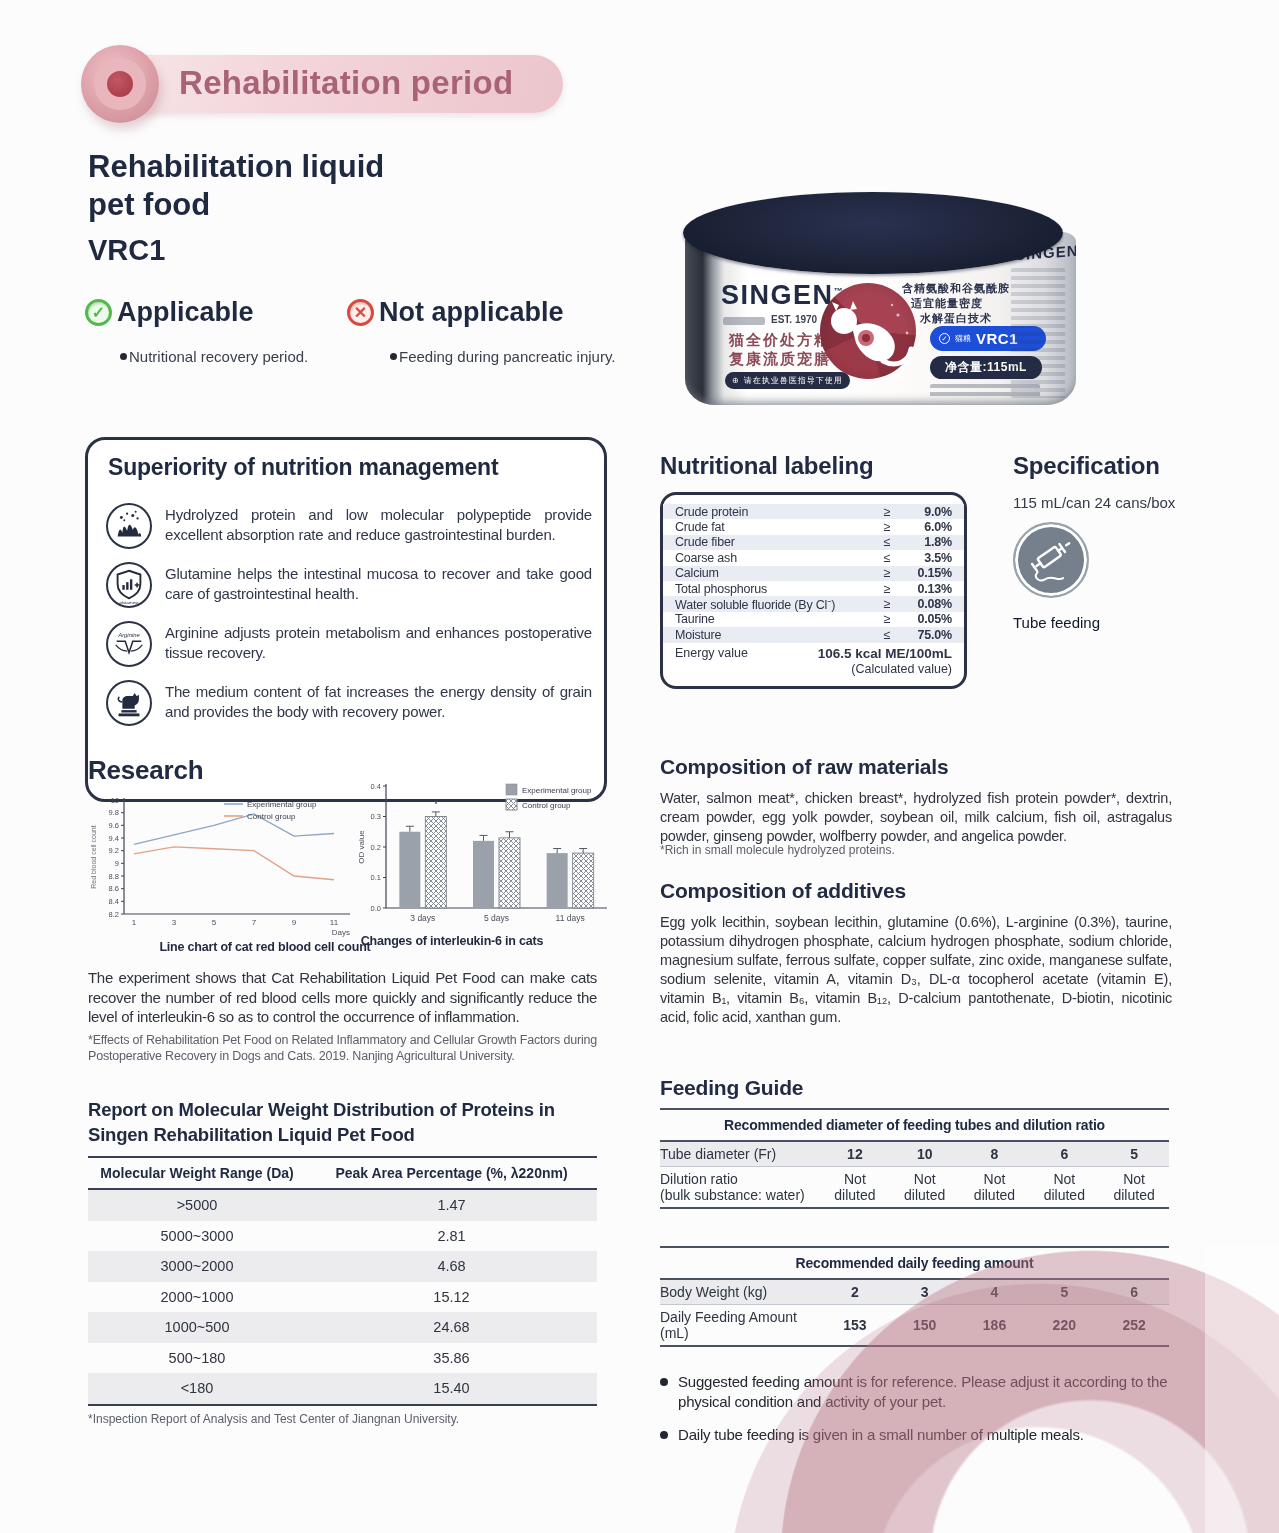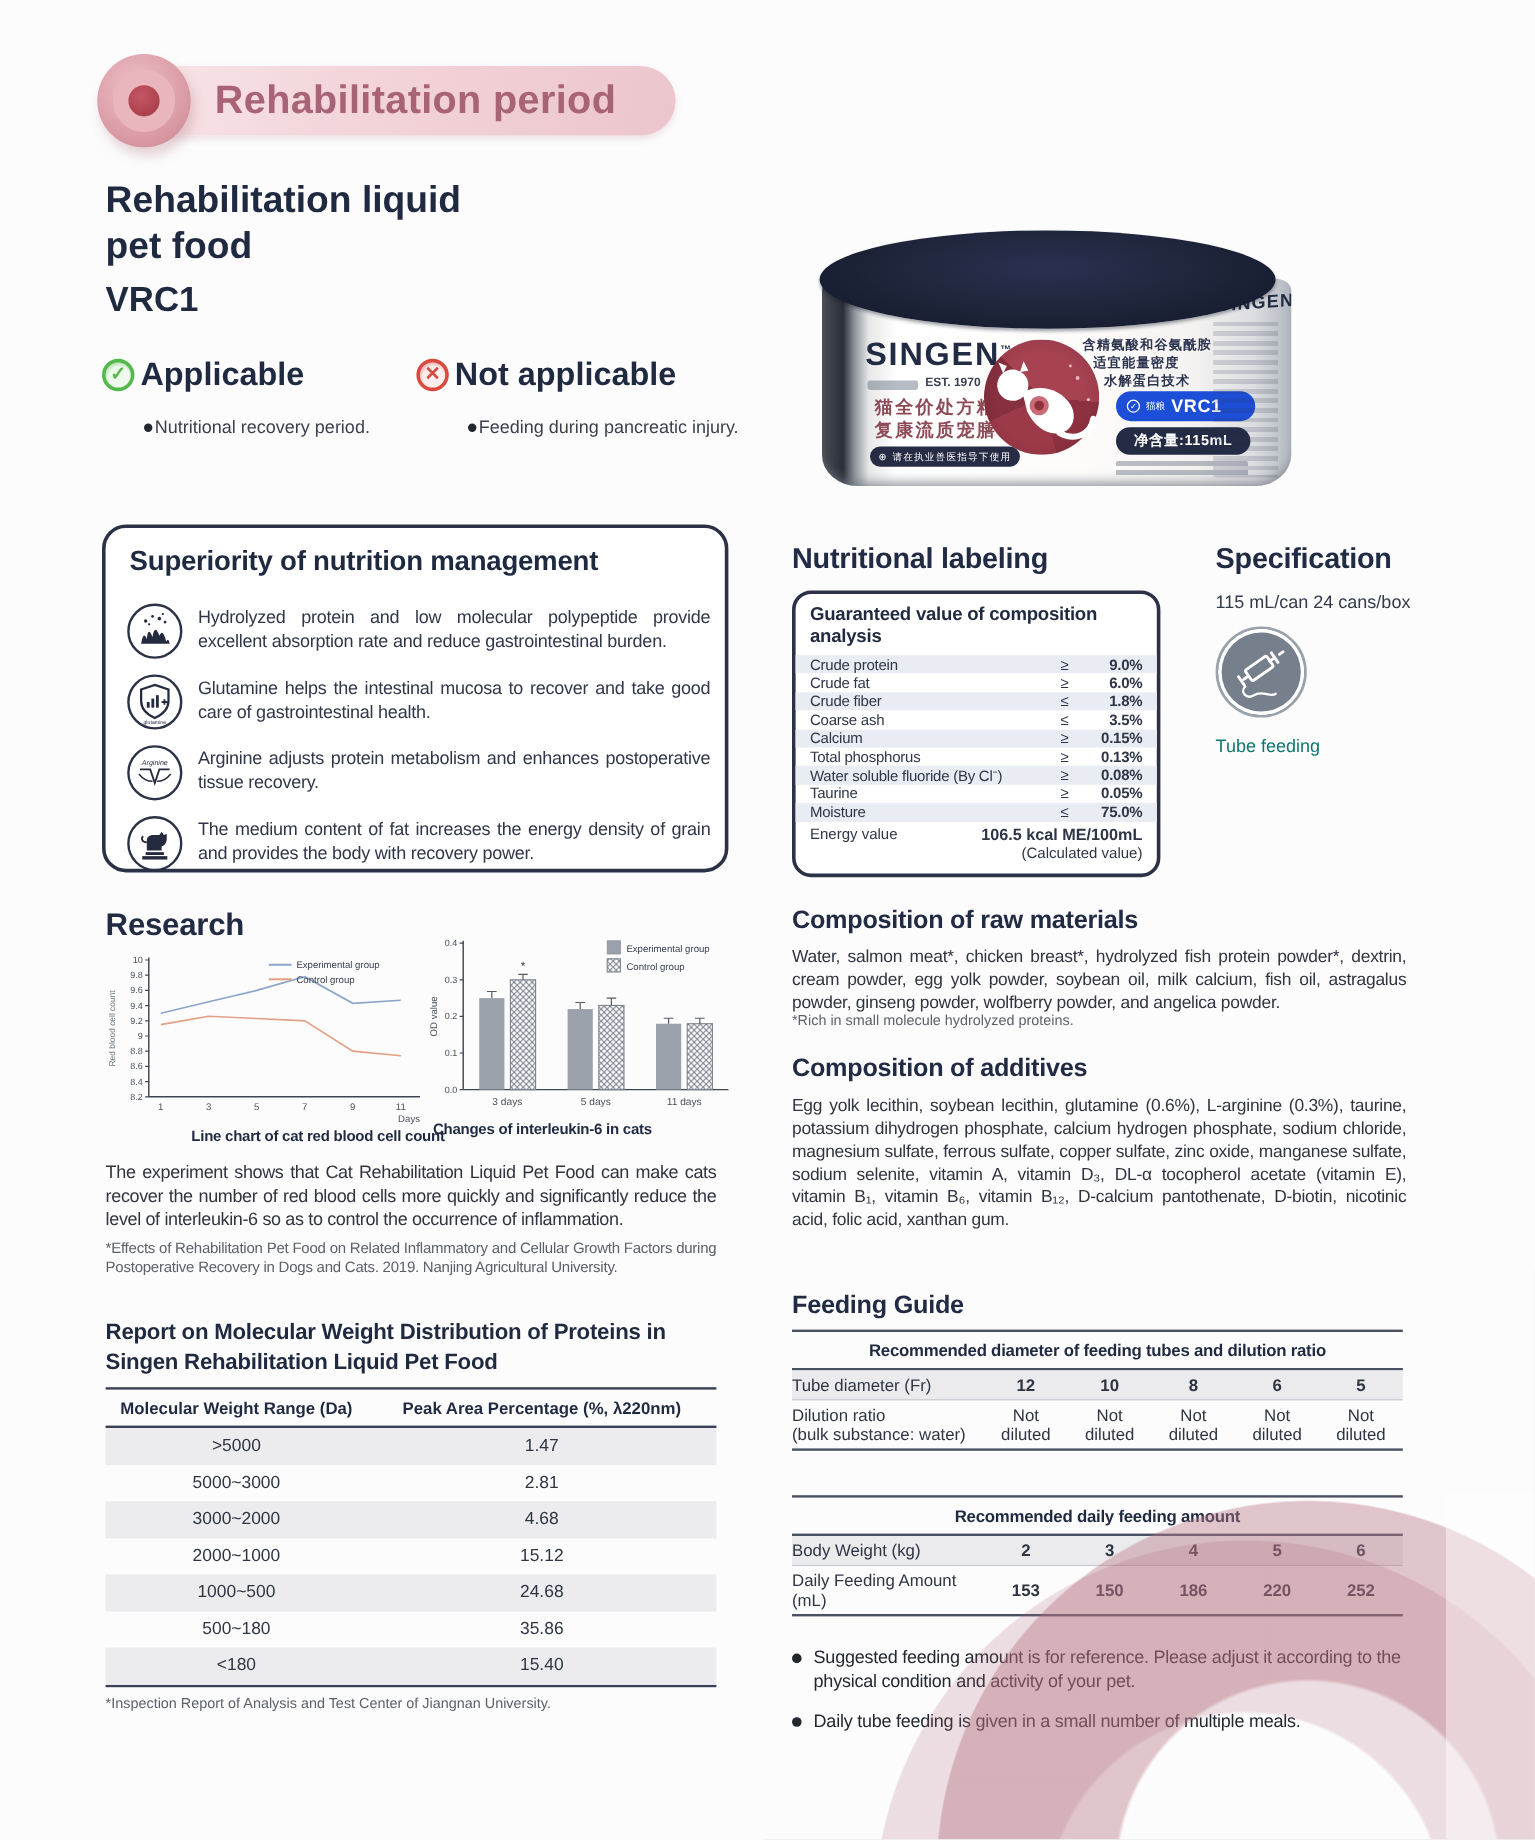--- a/index.html
+++ b/index.html
@@ -62,21 +62,21 @@
       display:flex;align-items:center;gap:5px;padding:0 9px;color:#fff}
   .badge-pill .ico{width:11px;height:11px;border-radius:50%;border:1px solid #fff;font-size:7px;display:flex;align-items:center;justify-content:center}
   .badge-pill .sm{font-size:8px}
   .badge-pill .lg{font-size:15px;font-weight:700;letter-spacing:.5px}
   .net-pill{position:absolute;left:245px;top:124px;width:112px;height:23px;background:#232c44;border-radius:12px;
       color:#fff;font-size:12px;font-weight:700;display:flex;align-items:center;justify-content:center;letter-spacing:.5px}
   .fineprint{position:absolute;background:repeating-linear-gradient(180deg,rgba(40,50,75,.30) 0 4px,rgba(0,0,0,0) 4px 8px);border-radius:2px}
   .cl-side-brand{position:absolute;left:330px;top:12px;font-size:15px;font-weight:700;color:#222b44;letter-spacing:1px;transform:skewY(-4deg)}
 
   
-  .sup-box{left:85px;top:437px;width:522px;height:290px;border:3px solid #2b3245;border-radius:20px;background:#fff}
+  .sup-box{left:85px;top:437px;width:522px;height:365px;border:3px solid #2b3245;border-radius:20px;background:#fff}
   .sup-title{position:absolute;left:20px;top:14px;font-size:23px;font-weight:700;color:#1f2940;letter-spacing:-.2px}
   .sup-items{position:absolute;left:18px;top:50px;right:12px}
   .sup-item{display:flex;gap:13px;margin-top:13px;align-items:flex-start}
   .sup-icon{flex:0 0 auto;width:46px;height:46px;border:2.5px solid #2b3245;border-radius:50%;
       display:flex;align-items:center;justify-content:center;background:#fff}
   .sup-text{font-size:15px;line-height:19.5px;text-align:justify;color:#31374a;letter-spacing:-.2px;padding-top:2px}
 
   
   .nut-heading{left:660px;top:452px;font-size:24px}
   .nut-table{left:660px;top:492px;width:307px;border:3px solid #2b3245;border-radius:16px;background:#fff;padding:9px 0 9px}
@@ -89,21 +89,21 @@
   .nut-energy{display:flex;padding:3px 12px 0;font-size:12.5px;color:#2e3547}
   .nut-energy .nm{flex:1}
   .nut-energy .vals{text-align:right;line-height:15px}
   .nut-energy .vals b{font-size:13.5px}
 
   
   .spec-heading{left:1013px;top:452px;font-size:24px}
   .spec-pack{left:1013px;top:494px;font-size:15px;color:#333a48}
   .spec-icon{left:1013px;top:522px;width:76px;height:76px;border-radius:50%;background:#76808d;
       border:2px solid #9aa3ac;box-shadow:inset 0 0 0 3px #fff;display:flex;align-items:center;justify-content:center}
-  .spec-feeding{left:1013px;top:614px;font-size:15px;color:#0f766e}
+  .spec-feeding{left:1013px;top:614px;font-size:15px;color:#0f172a}
 
   
   .research-heading{left:88px;top:755px;font-size:26px}
   .chart{left:88px;top:790px}
   .chart2{left:356px;top:776px}
   .chart-cap{font-size:12.5px;font-weight:700;color:#1f2940;text-align:center;letter-spacing:-.2px}
   .cap1{left:140px;top:940px;width:250px}
   .cap2{left:342px;top:934px;width:220px}
   .research-text{left:88px;top:968px;width:509px;font-size:15px;line-height:19.5px;text-align:justify;color:#30343f;letter-spacing:-.3px}
   .research-foot{left:88px;top:1032px;width:509px;font-size:12.5px;line-height:16px;text-align:justify;color:#5c6069;letter-spacing:-.2px}
@@ -290,21 +290,20 @@
               <path d="M13 19 C9 19 7.5 15.5 9.8 13.5" fill="none" stroke="#242b3e" stroke-width="1.6"></path>
             </svg>
           </span>
           <div class="sup-text">The medium content of fat increases the energy density of grain and provides the body with recovery power.</div>
         </div>
       </div>
   </div>
 
   <div class="abs hd nut-heading">Nutritional labeling</div>
   <div class="abs nut-table">
-    <div class="nut-title">Guaranteed value of composition analysis</div>
     <div id="nut-rows">
         <div class="nut-row alt">
           <span class="nut-name">Crude protein</span>
           <span class="nut-op">≥</span>
           <span class="nut-val">9.0%</span>
         </div>
         <div class="nut-row">
           <span class="nut-name">Crude fat</span>
           <span class="nut-op">≥</span>
           <span class="nut-val">6.0%</span>

